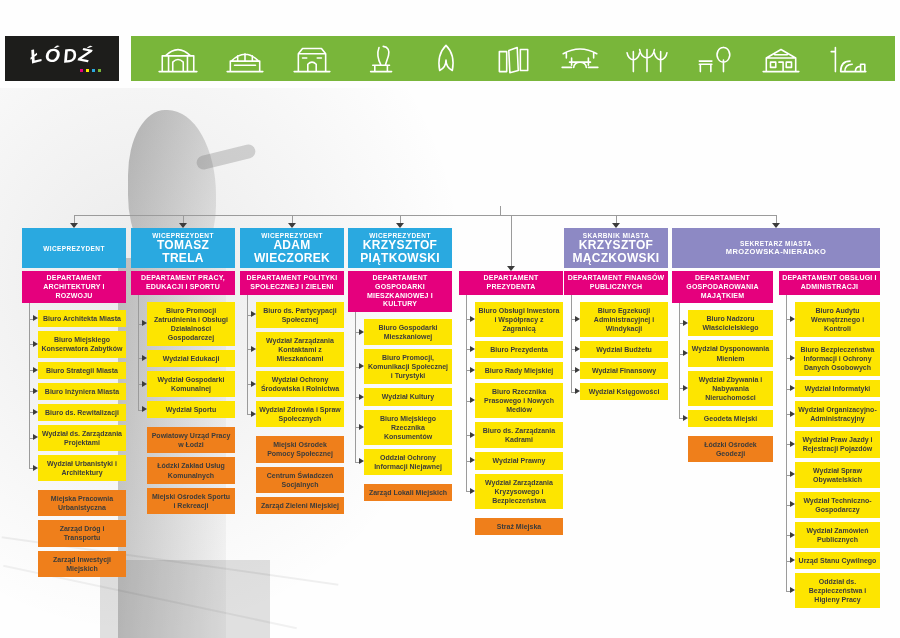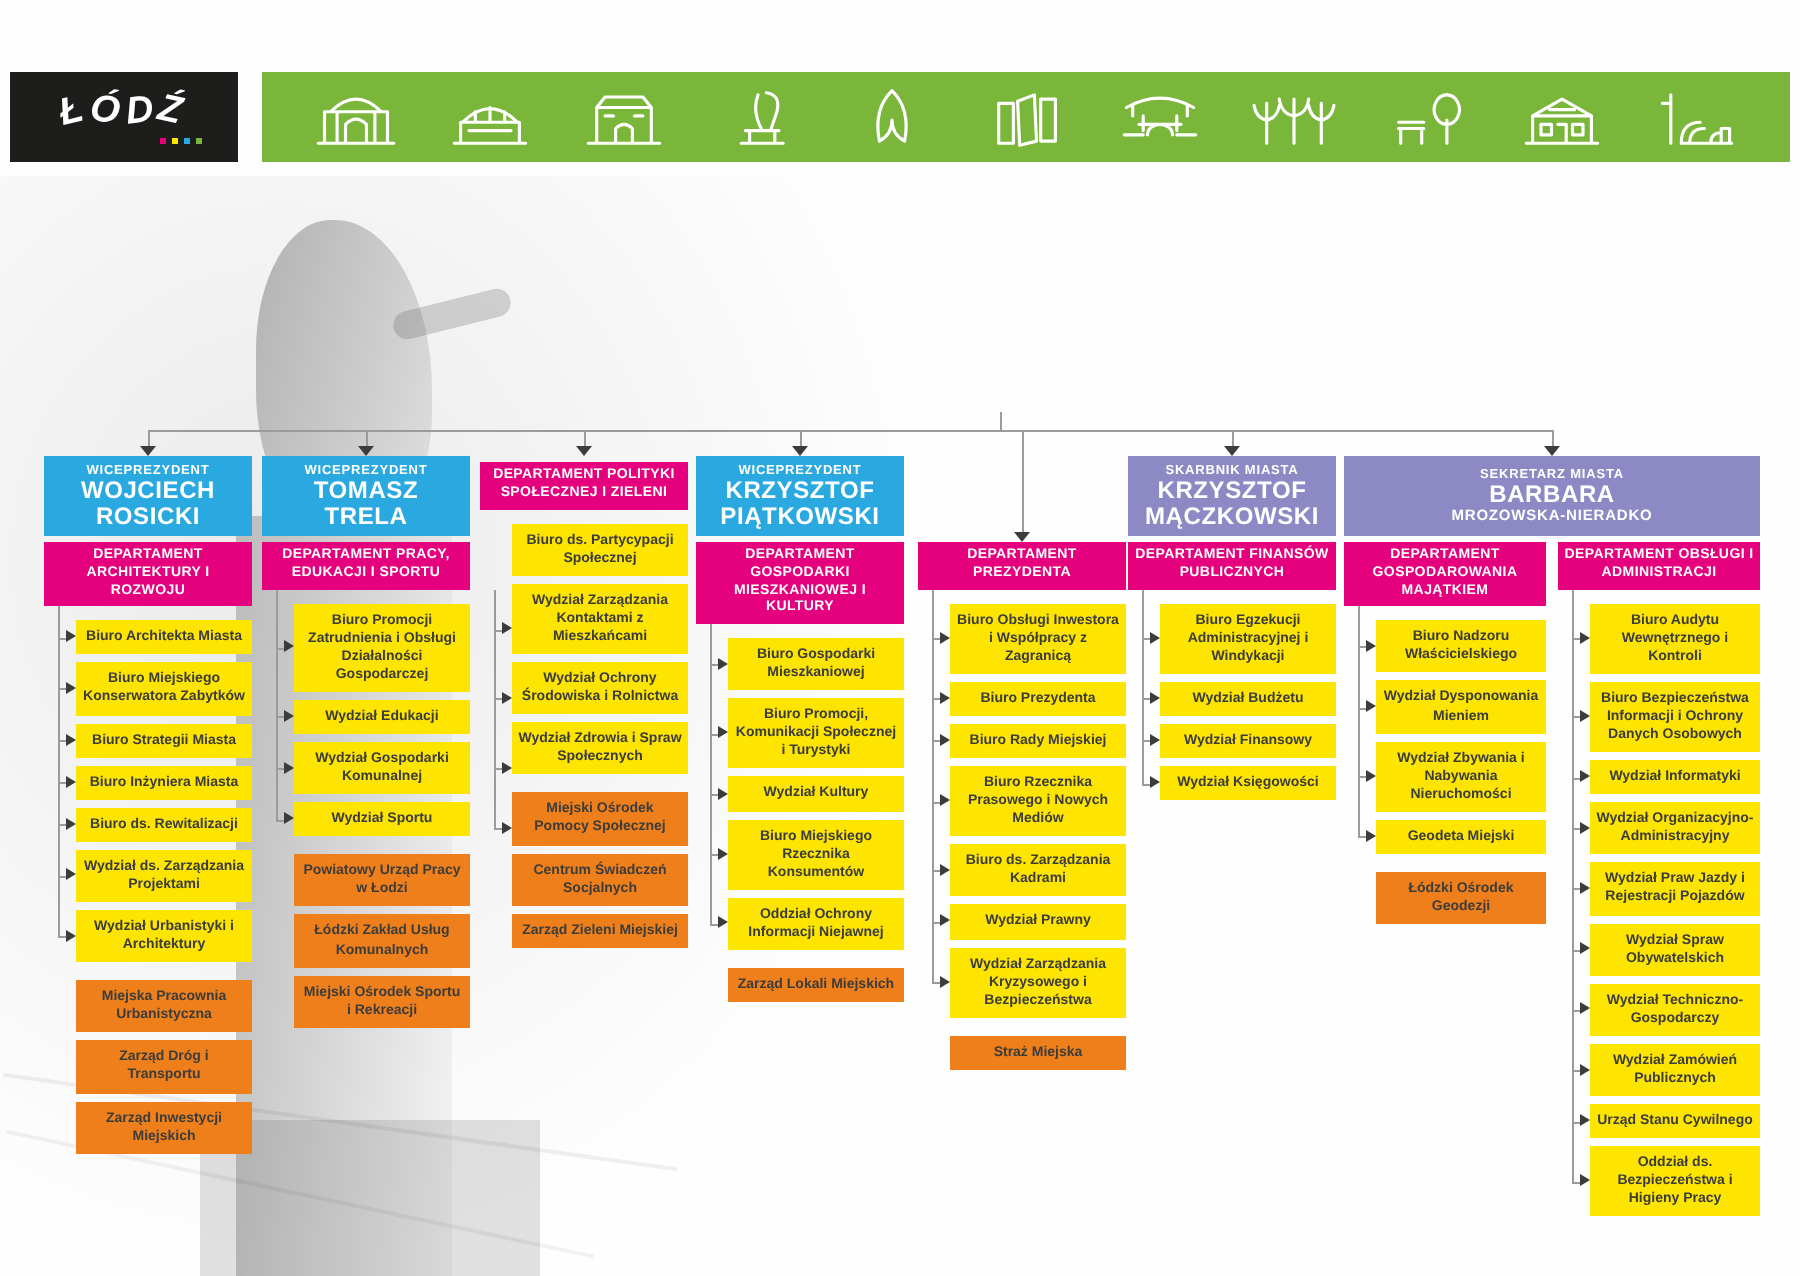--- a/index.html
+++ b/index.html
@@ -154,22 +154,20 @@
           <path d="M8 28V9M8 9H4M8 9v-4M13 28q0-10 9-10M17 28q0-7 7-7M27 28q0-5 5-5M32 28v-7h4v7M13 28h24"></path>
         </svg>
       </span>
     </div>
 
 
   <div id="org">
       <div class="col" style="left: 22px; width: 104px;">
         <div class="head blue">
           <div class="role">WICEPREZYDENT</div>
-          <div class="name">WOJCIECH
-ROSICKI</div>
         </div>
         <div class="dept">DEPARTAMENT ARCHITEKTURY I ROZWOJU</div>
         <div class="units">
           <div class="unit">Biuro Architekta Miasta</div>
           <div class="unit">Biuro Miejskiego Konserwatora Zabytków</div>
           <div class="unit">Biuro Strategii Miasta</div>
           <div class="unit">Biuro Inżyniera Miasta</div>
           <div class="unit">Biuro ds. Rewitalizacji</div>
           <div class="unit">Wydział ds. Zarządzania Projektami</div>
           <div class="unit">Wydział Urbanistyki i Architektury</div>
@@ -189,20 +187,25 @@
           <div class="unit">Biuro Promocji Zatrudnienia i Obsługi Działalności Gospodarczej</div>
           <div class="unit">Wydział Edukacji</div>
           <div class="unit">Wydział Gospodarki Komunalnej</div>
           <div class="unit">Wydział Sportu</div>
           <div class="unit orange" style="margin-top: 5px;">Powiatowy Urząd Pracy w Łodzi</div>
           <div class="unit orange">Łódzki Zakład Usług Komunalnych</div>
           <div class="unit orange">Miejski Ośrodek Sportu i Rekreacji</div>
         </div>
       </div>
       <div class="col" style="left: 240px; width: 104px;">
+        <div class="head blue">
+          <div class="role">WICEPREZYDENT</div>
+          <div class="name">ADAM
+WIECZOREK</div>
+        </div>
         <div class="dept">DEPARTAMENT POLITYKI SPOŁECZNEJ I ZIELENI</div>
         <div class="units">
           <div class="unit">Biuro ds. Partycypacji Społecznej</div>
           <div class="unit">Wydział Zarządzania Kontaktami z Mieszkańcami</div>
           <div class="unit">Wydział Ochrony Środowiska i Rolnictwa</div>
           <div class="unit">Wydział Zdrowia i Spraw Społecznych</div>
           <div class="unit orange" style="margin-top: 5px;">Miejski Ośrodek Pomocy Społecznej</div>
           <div class="unit orange">Centrum Świadczeń Socjalnych</div>
           <div class="unit orange">Zarząd Zieleni Miejskiej</div>
         </div>
@@ -246,21 +249,20 @@
         <div class="units">
           <div class="unit">Biuro Egzekucji Administracyjnej i Windykacji</div>
           <div class="unit">Wydział Budżetu</div>
           <div class="unit">Wydział Finansowy</div>
           <div class="unit">Wydział Księgowości</div>
         </div>
       </div>
       <div class="col" style="left: 672px; width: 208px;">
         <div class="head purple">
           <div class="role">SEKRETARZ MIASTA</div>
-          <div class="name">BARBARA</div>
           <div class="name2">MROZOWSKA-NIERADKO</div>
         </div>
         <div class="subcols">
           <div class="subcol">
             <div class="dept">DEPARTAMENT GOSPODAROWANIA MAJĄTKIEM</div>
             <div class="units">
               <div class="unit">Biuro Nadzoru Właścicielskiego</div>
               <div class="unit">Wydział Dysponowania Mieniem</div>
               <div class="unit">Wydział Zbywania i Nabywania Nieruchomości</div>
               <div class="unit">Geodeta Miejski</div>

